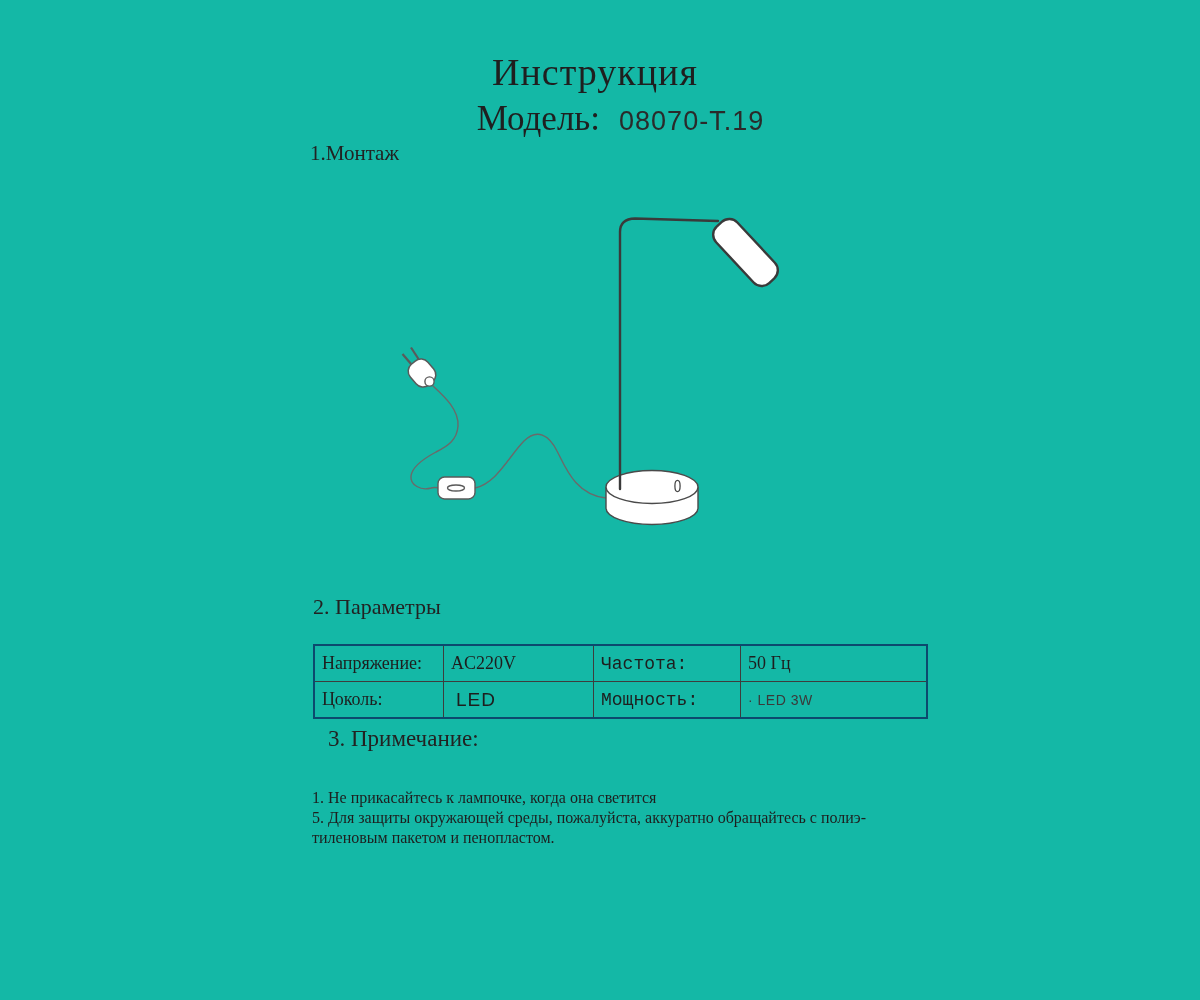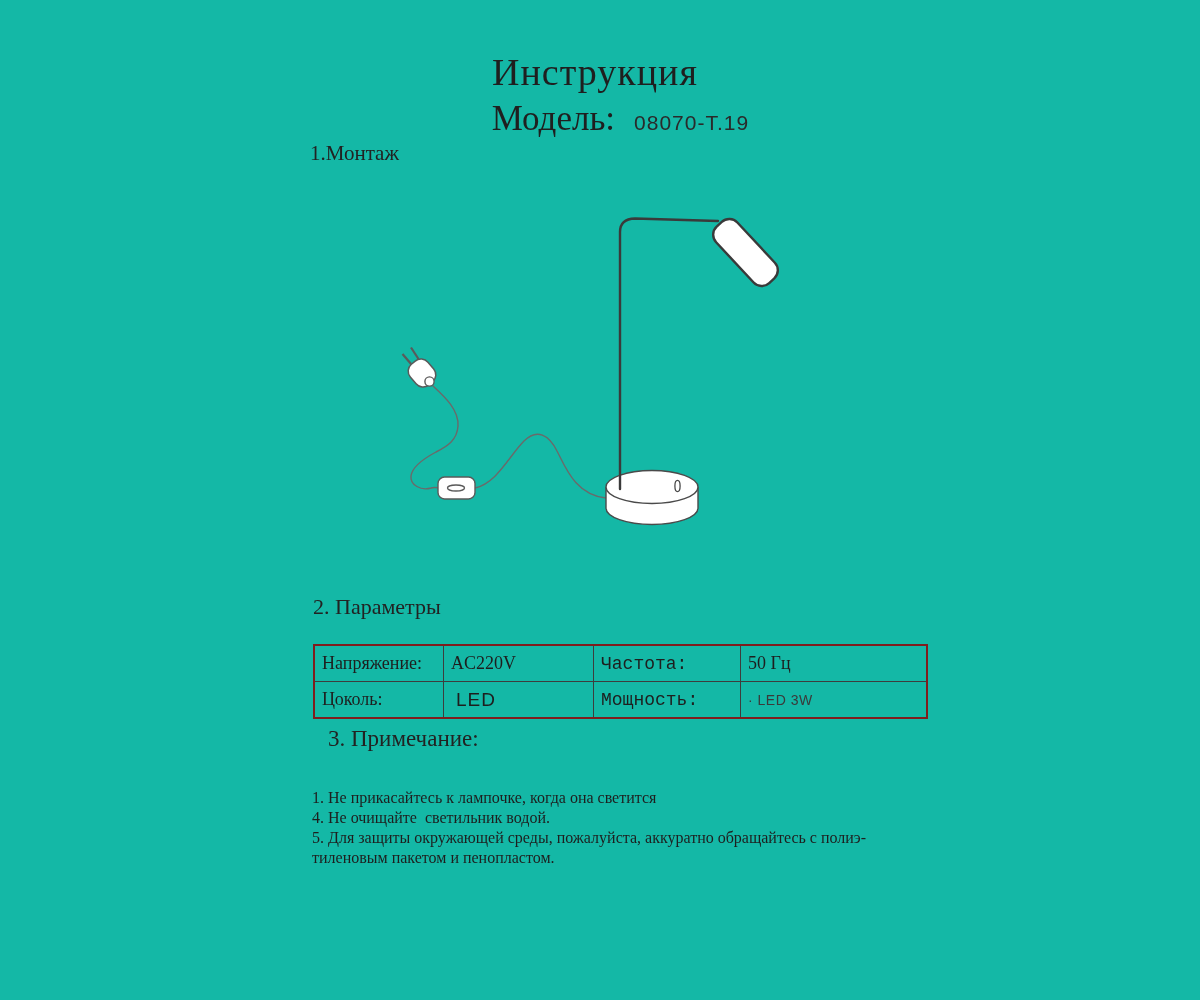--- a/index.html
+++ b/index.html
@@ -34,21 +34,21 @@
     right: 0;
     text-align: center;
     margin-left: 41px;
     color: #1f1f1f;
   }
   .model-label {
     font-size: 35px;
   }
   .model-value {
     font-family: "Liberation Sans", "DejaVu Sans", sans-serif;
-    font-size: 21px;
+    font-size: 27px;
     letter-spacing: 1px;
     margin-left: 19px;
     color: #2a2a2a;
   }
   .sec-heading {
     position: absolute;
     left: 310px;
     color: #222222;
   }
   #montage-heading { top: 141px; font-size: 21px; }
@@ -71,21 +71,21 @@
     color: #1e1e1e;
   }
   .params-table td {
     border: 1.5px solid #3d3d3d;
     height: 35px;
     padding: 0 0 0 7px;
     vertical-align: middle;
     overflow: hidden;
     white-space: nowrap;
   }
-  .params-table { border: 2px solid #7f1d1d; }
+  .params-table { border: 2px solid #0c4a6e; }
   .c0 { width: 121px; }
   .c1 { width: 137px; }
   .c2 { width: 139px; font-family: Liberation Mono, monospace; }
   .c3 { width: 178px; }
   .sans-cell {
     font-family: "Liberation Sans", "DejaVu Sans", sans-serif;
     font-size: 19px;
     letter-spacing: 1px;
     padding-left: 12px !important;
   }
@@ -170,21 +170,18 @@
     </tbody>
   </table>
 
   <div class="sec-heading" id="notes-heading">3. Примечание:</div>
 
   <div class="notes-block">
     <div class="note-item">
       <div class="note-line">1. Не прикасайтесь к лампочке, когда она светится</div>
     </div>
     <div class="note-item">
-      <div class="note-line">4. Не очищайте  светильник водой.</div>
-    </div>
-    <div class="note-item">
       <div class="note-line">5. Для защиты окружающей среды, пожалуйста, аккуратно обращайтесь с полиэ-</div>
       <div class="note-line">тиленовым пакетом и пенопластом.</div>
     </div>
   </div>
 
 </div>
 
 </body></html>

